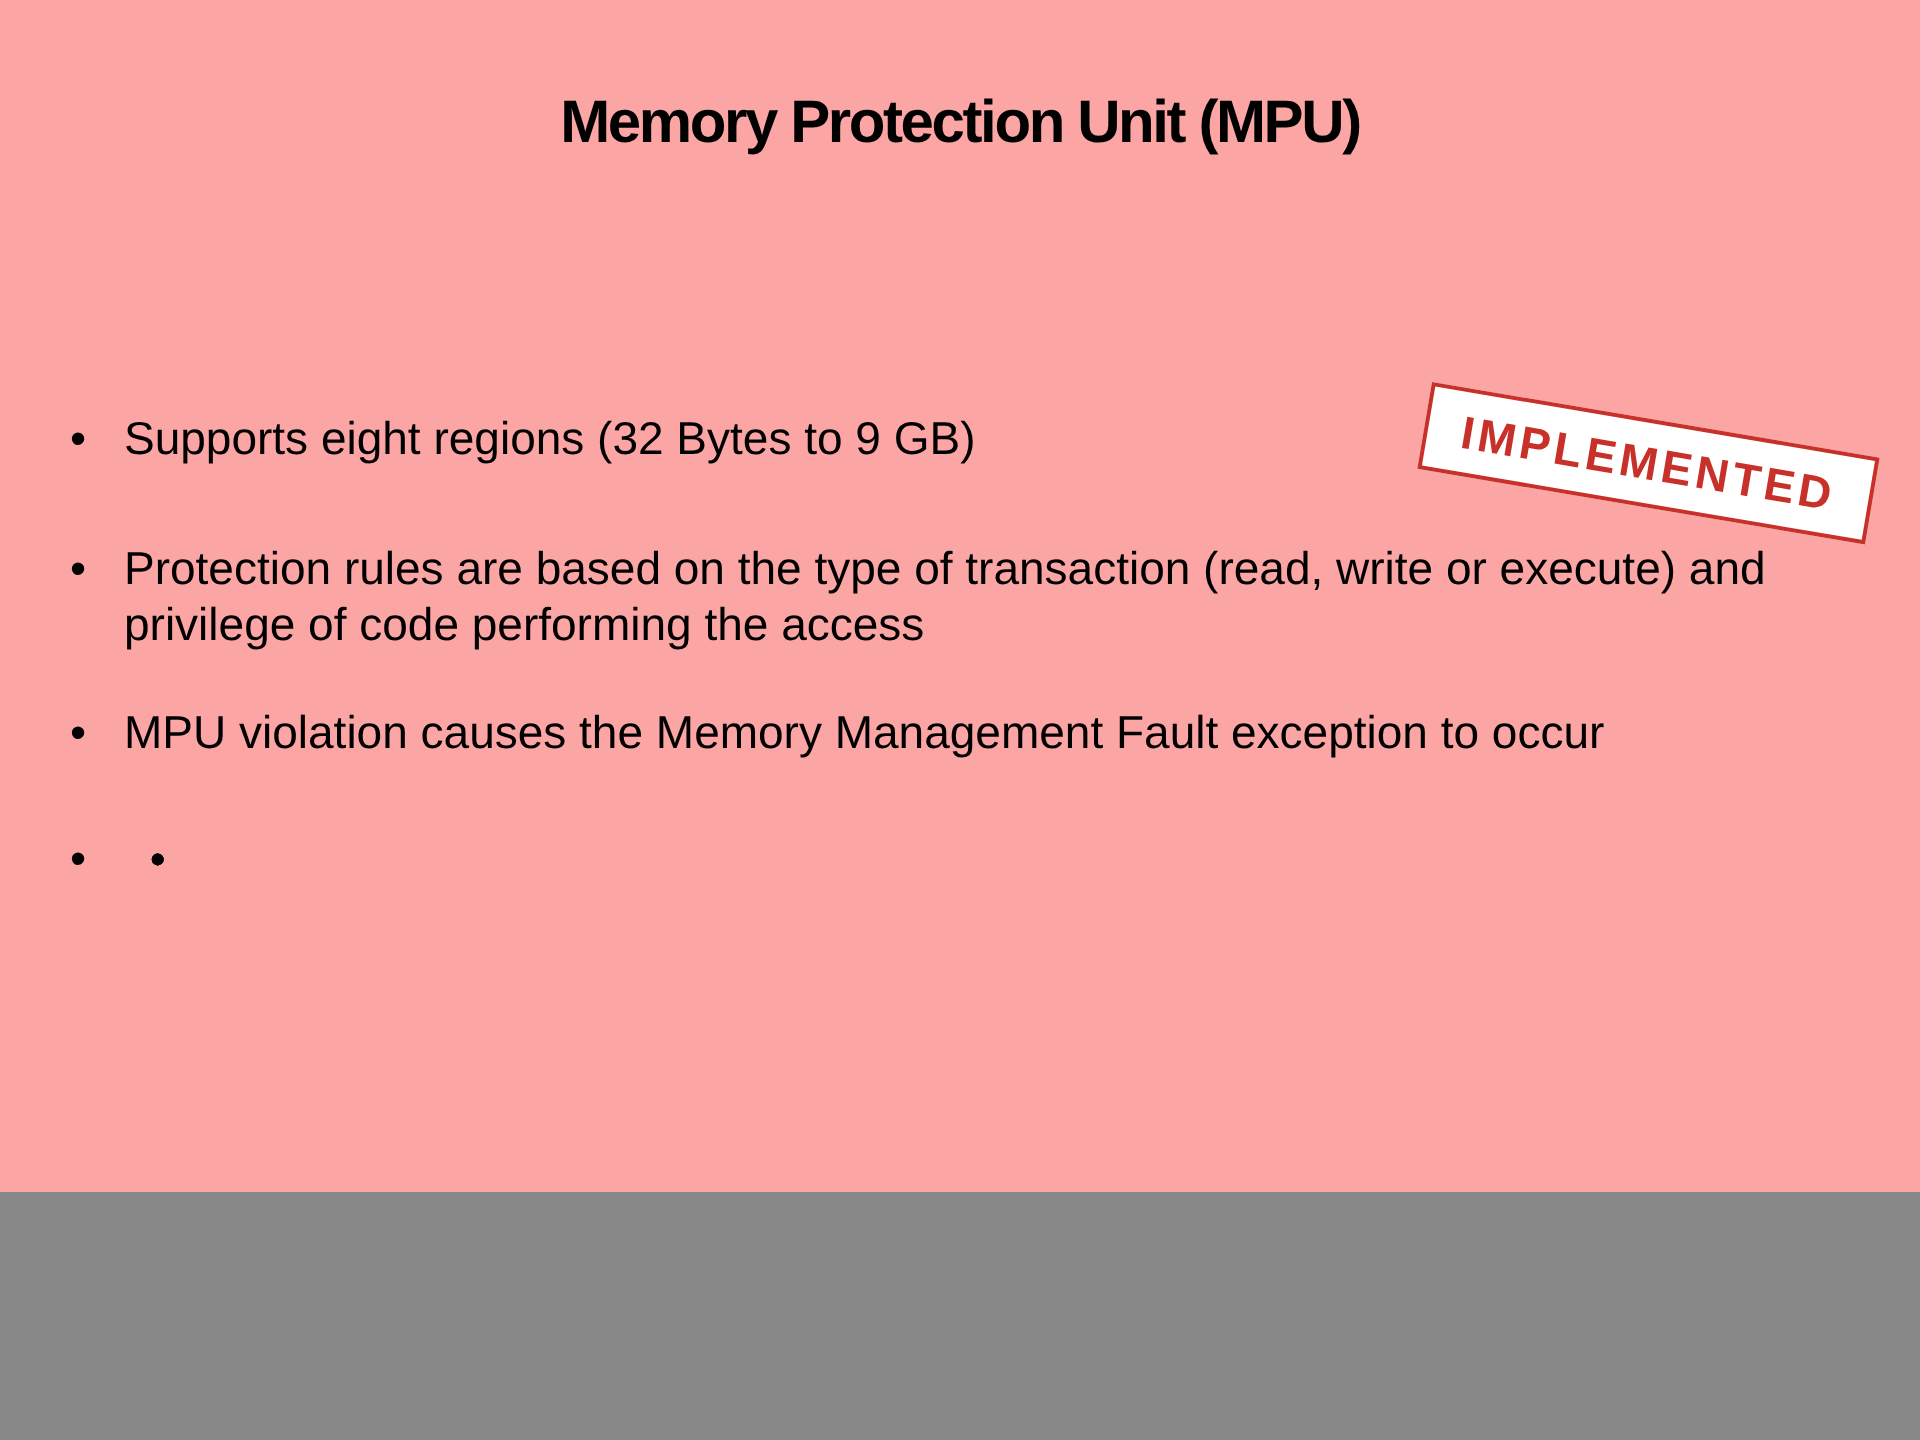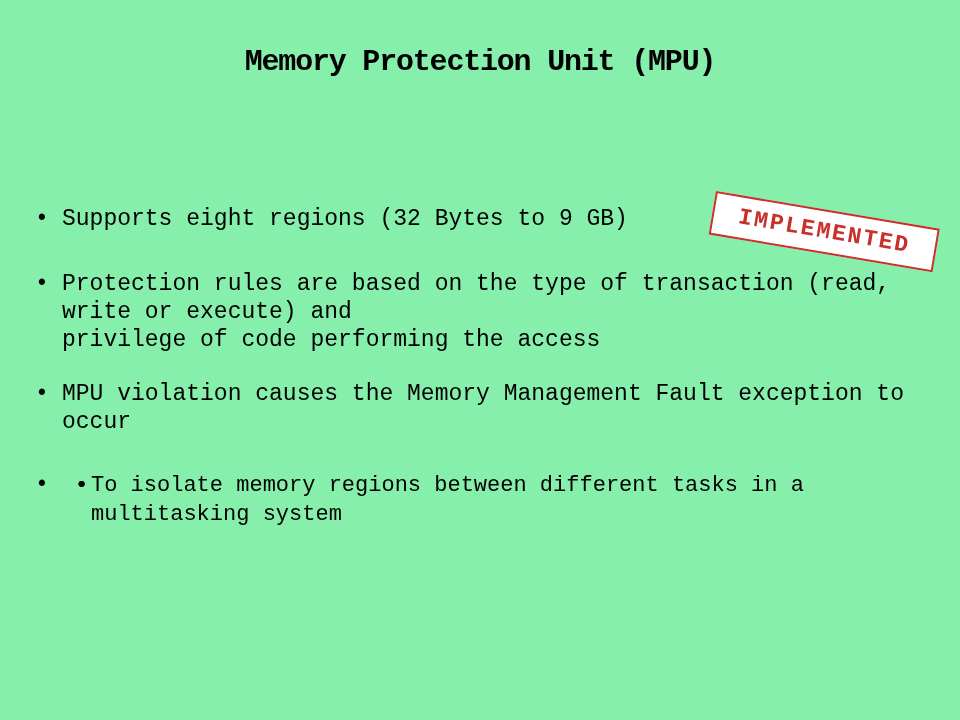--- a/index.html
+++ b/index.html
@@ -1,21 +1,21 @@
 <!DOCTYPE html>
 <html><head>
 <meta charset="utf-8">
 <style>
   html, body { margin: 0; padding: 0; background: #888; }
   .slide {
     position: relative;
     width: 960px;
-    height: 720px;
-    background: #86efac;
-    font-family: Liberation Mono, monospace;
+    height: 596px;
+    background: #fca5a5;
+    font-family: Liberation Sans, sans-serif;
     color: #000000;
     overflow: hidden;
     margin: 0 auto;
   }
   .title {
     position: absolute;
     top: 45px;
     left: 0;
     right: 0;
     text-align: center;
@@ -111,17 +111,16 @@
     <div class="row l2">
       <span class="dot">•</span>
     </div>
 
     <div class="row l2 m-s2">
       <span class="dot">•</span>
     </div>
 
     <div class="row l2">
       <span class="dot">•</span>
-      <span class="txt">To isolate memory regions between different tasks in a multitasking system</span>
     </div>
 
   </div>
 </div>
 
 </body></html>

